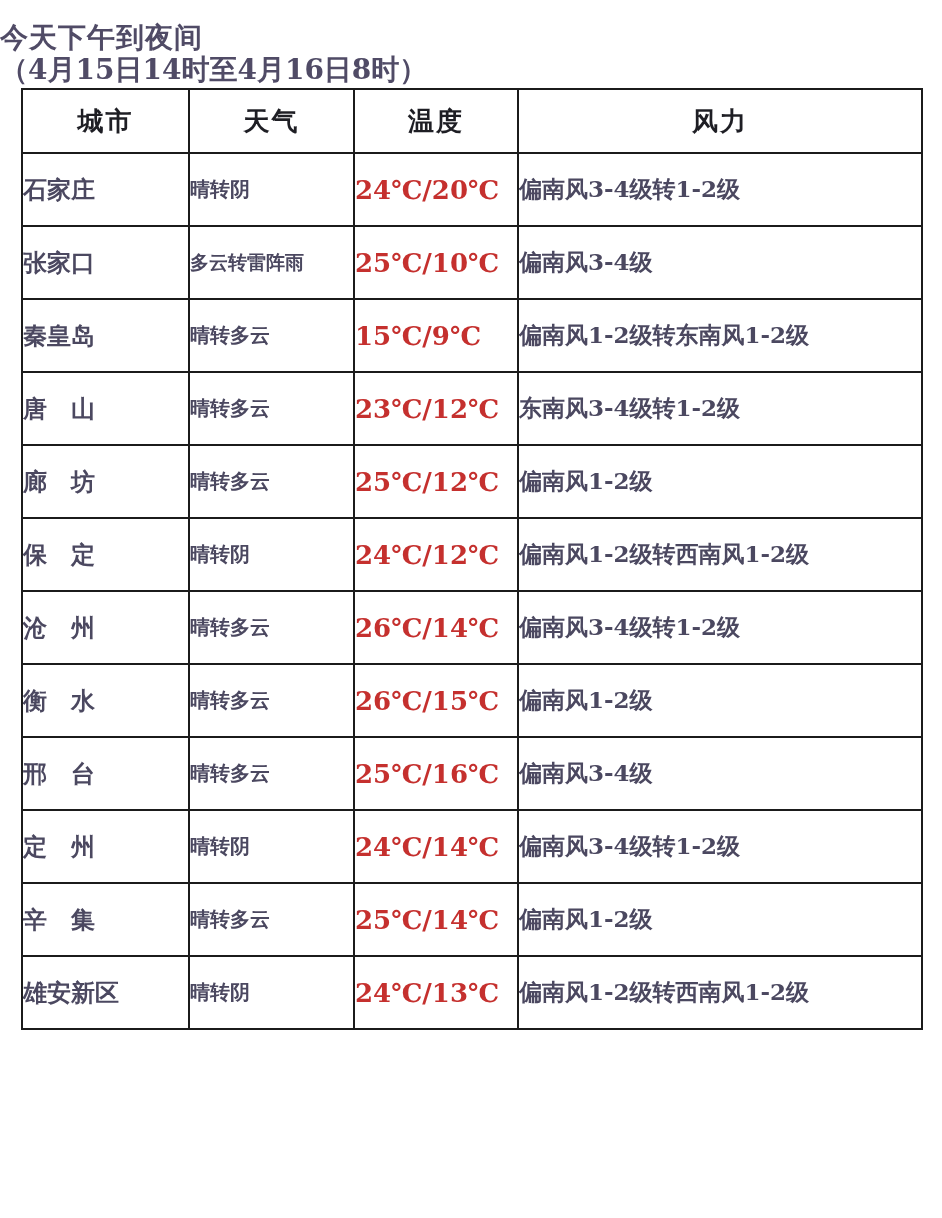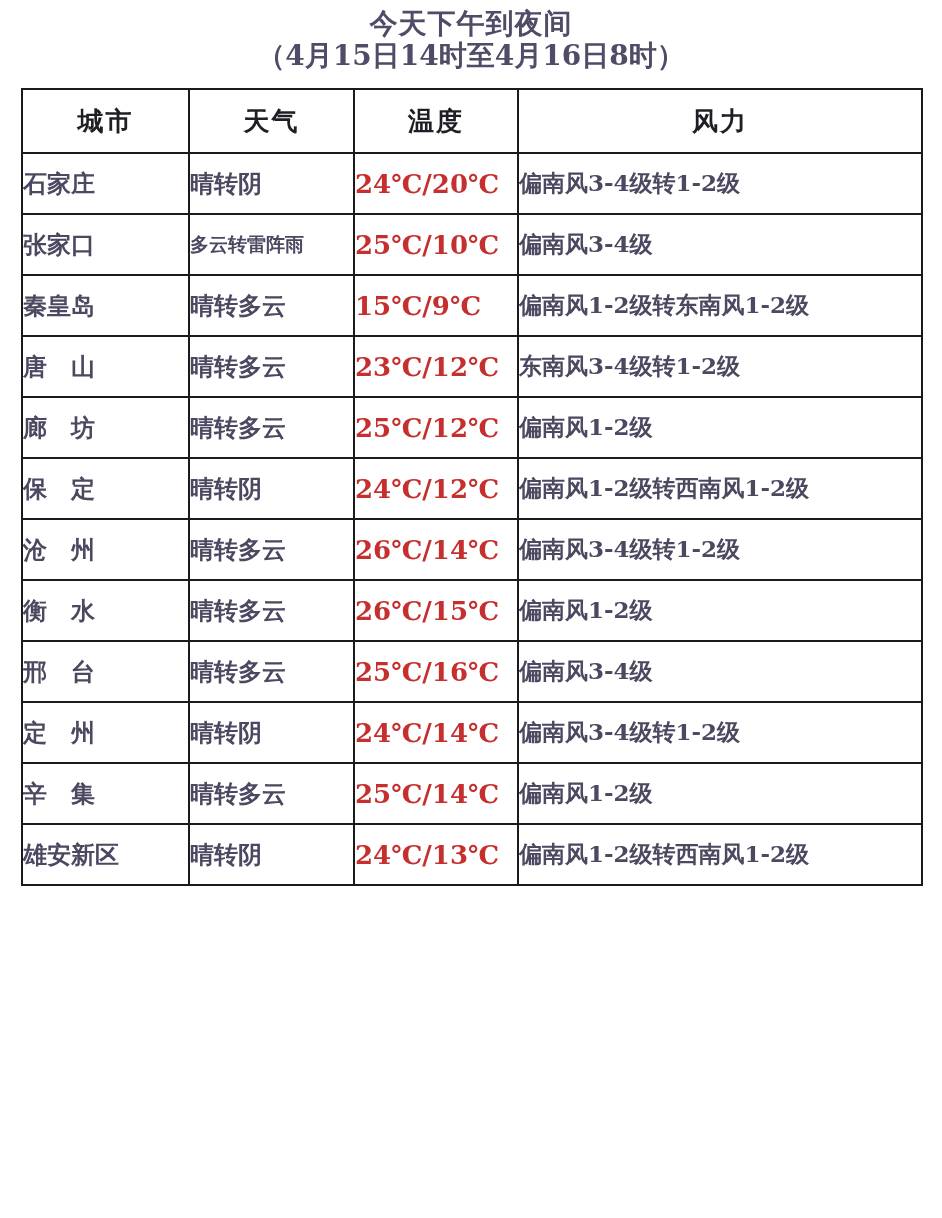--- a/index.html
+++ b/index.html
@@ -7,22 +7,22 @@
     padding: 0;
     background: #ffffff;
   }
   body {
     width: 942px;
     height: 1218px;
     position: relative;
     font-family: "DejaVu Serif", "Liberation Serif", serif;
   }
   .title-block {
-    padding-top: 7px;
-    text-align: center;
+    padding-top: 21px;
+    text-align: left;
     color: var(--title-color, #504b66);
     font-weight: bold;
   }
   .title-line1 {
     font-size: 28px;
     line-height: 33px;
     letter-spacing: 1px;
   }
   .title-line2 {
     font-size: 28px;
@@ -38,34 +38,34 @@
   }
   table.weather th,
   table.weather td {
     border: 2px solid #1b1b1b;
     vertical-align: middle;
     padding: 0;
     overflow: hidden;
     white-space: nowrap;
   }
   table.weather thead tr { height: 64px; }
-  table.weather tbody tr { height: 61px; }
+  table.weather tbody tr { height: 73px; }
   table.weather th {
     font-size: 26px;
     font-weight: 700;
     color: #1e1e24;
     letter-spacing: 2px;
   }
   td.city {
     font-size: 24px;
     font-weight: 600;
     color: var(--body-color, #4b4860);
   }
   td.weather {
-    font-size: 24px;
+    font-size: 20px;
     font-weight: 600;
     color: var(--body-color, #4b4860);
   }
   td.weather.small { font-size: 19px; }
   td.temp {
     font-size: 26px;
     font-weight: 600;
     color: var(--temp-color, #c5302e);
   }
   td.wind {

